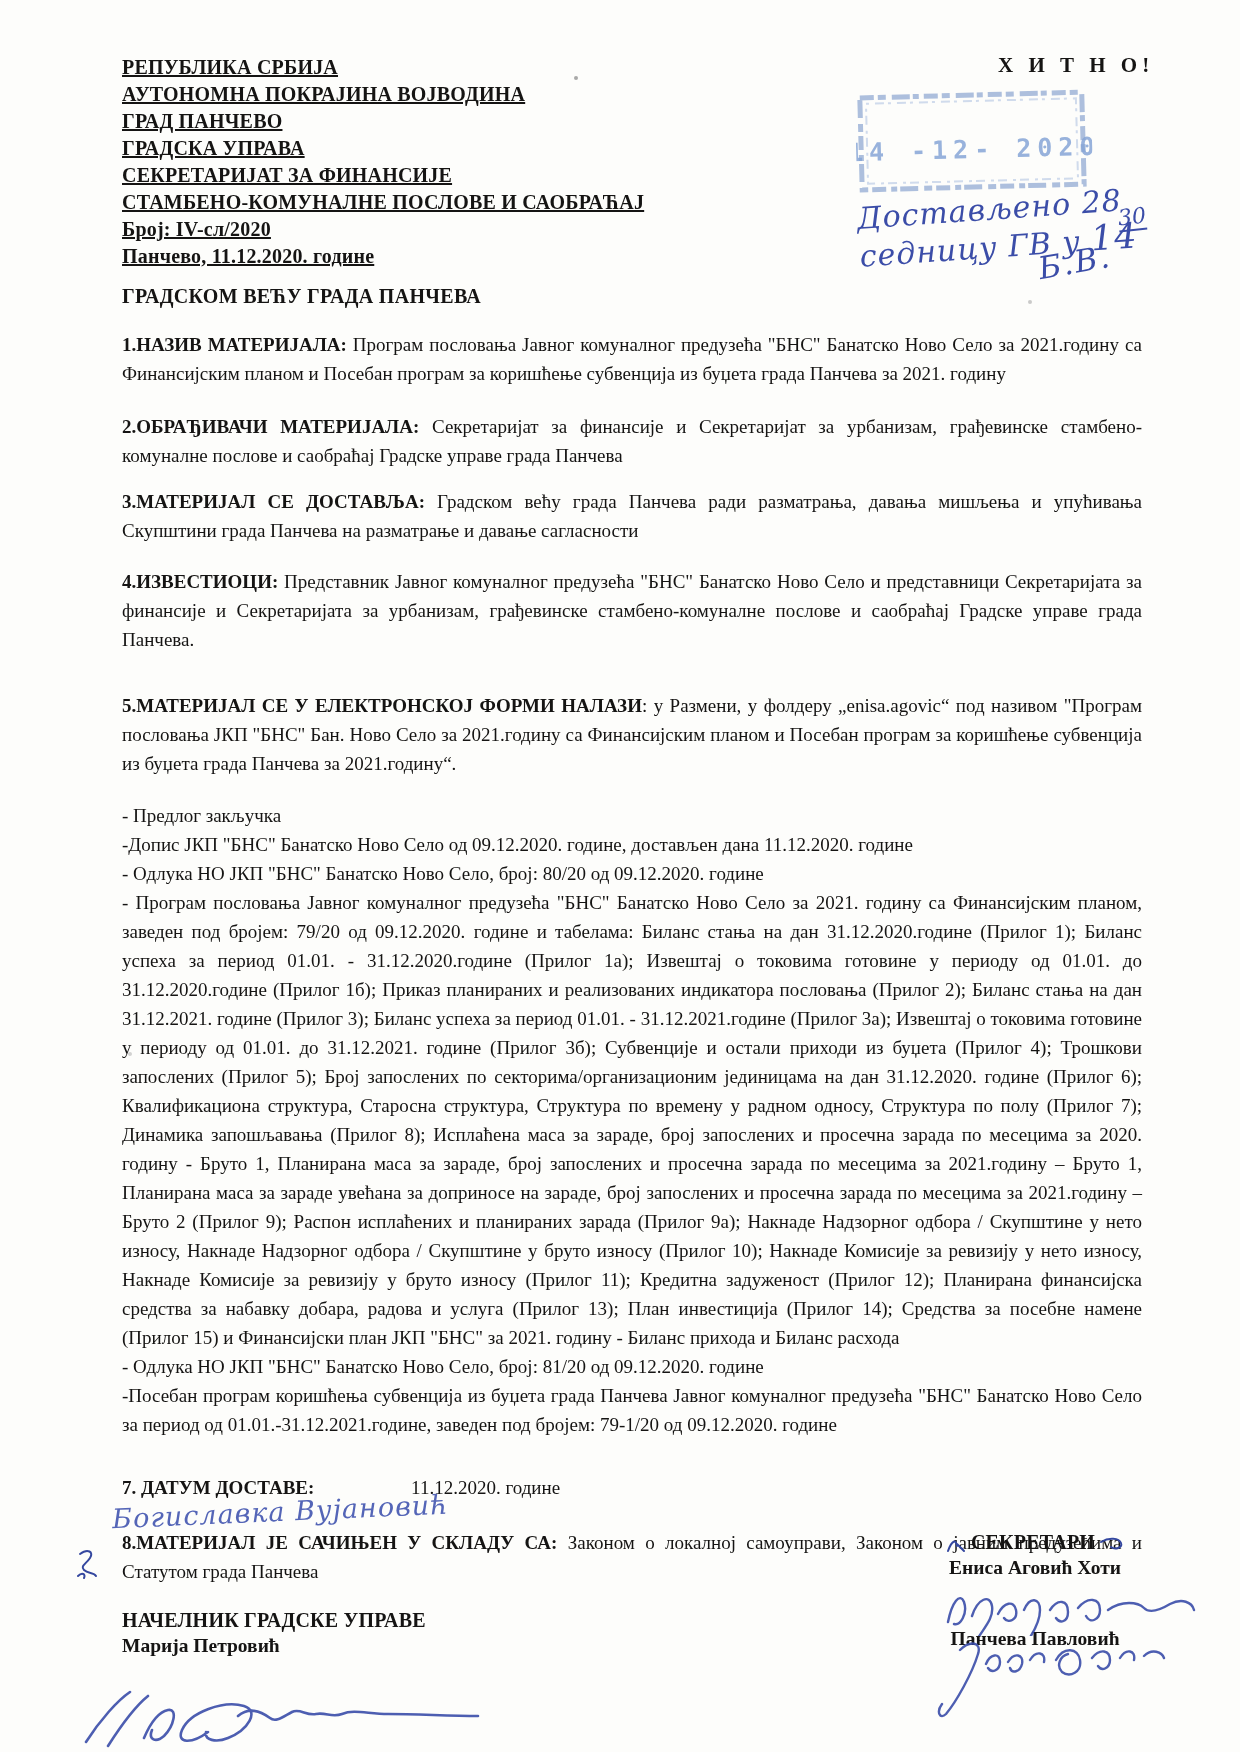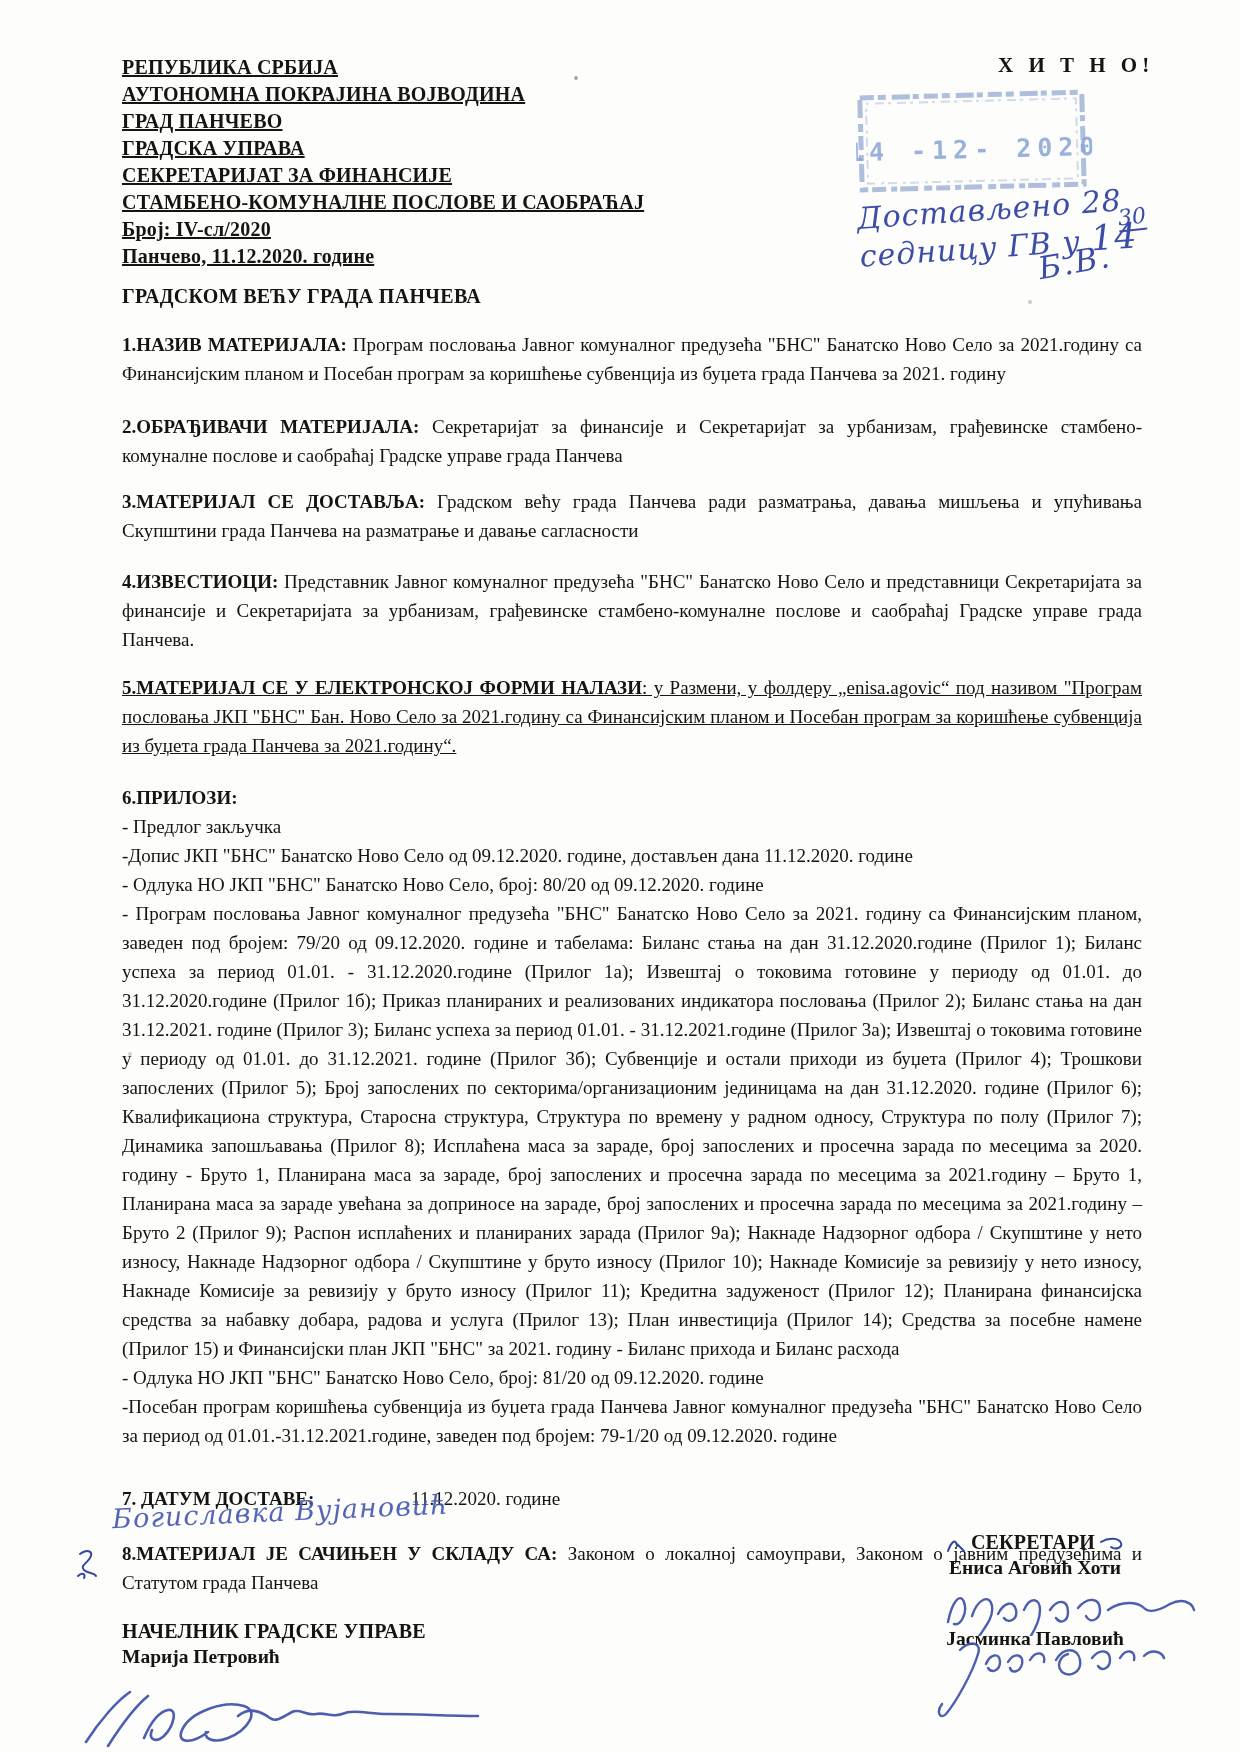--- a/index.html
+++ b/index.html
@@ -14,21 +14,21 @@
     font-weight:700;font-size:20px;line-height:27px;letter-spacing:.2px;
     white-space:nowrap;
     text-decoration:underline;
   }
   .addressee{margin-top:13px;font-weight:700;font-size:20px;line-height:26px;letter-spacing:.3px;}
   .para{font-size:19px;line-height:29px;text-align:justify;}
   .mt-s1{margin-top:21px;}
   .mt-s2{margin-top:24px;}
   .mt-s3{margin-top:17px;}
   .mt-s4{margin-top:22px;}
-  .mt-s5{margin-top:19px;text-decoration:underline;}
+  .mt-s5{margin-top:37px;}
   .mt-s6{margin-top:23px;}
   .mt-s7{margin-top:34px;}
   .mt-s8{margin-top:26px;}
   .lbl{font-weight:700;}
   .s7-value{display:inline-block;margin-left:92px;}
   .sig-left{margin-top:22px;}
   .sig-title{font-weight:700;font-size:20px;line-height:25px;letter-spacing:.2px;}
   .sig-name{font-weight:700;font-size:19.5px;line-height:25px;}
   .agree{margin-top:46px;}
   .sig-right{position:absolute;left:895px;top:1530px;width:280px;text-align:center;}
@@ -103,21 +103,20 @@
     <div class="para mt-s4">
       <span class="lbl">4.ИЗВЕСТИОЦИ:</span>
       <span>Представник Јавног комуналног предузећа "БНС" Банатско Ново Село и представници Секретаријата за финансије и Секретаријата за урбанизам, грађевинске стамбено-комуналне послове и саобраћај Градске управе града Панчева.</span>
     </div>
 
     <div class="para mt-s5">
       <span class="lbl">5.МАТЕРИЈАЛ СЕ У ЕЛЕКТРОНСКОЈ ФОРМИ НАЛАЗИ</span><span>: у Размени, у фолдеру „enisa.agovic“ под називом "Програм пословања ЈКП "БНС" Бан. Ново Село за 2021.годину са Финансијским планом и Посебан програм за коришћење субвенција из буџета града Панчева за 2021.годину“.</span>
     </div>
 
     <div class="para mt-s6">
-      <div class="lbl">6.ПРИЛОЗИ:</div>
       <div>- Предлог закључка</div>
       <div>-Допис  ЈКП "БНС" Банатско Ново Село од  09.12.2020. године, достављен дана 11.12.2020. године</div>
       <div>- Одлука НО ЈКП "БНС" Банатско Ново Село, број:  80/20 од  09.12.2020. године</div>
       <div>- Програм пословања Јавног комуналног предузећа "БНС" Банатско Ново Село за 2021. годину са Финансијским планом, заведен под бројем: 79/20 од 09.12.2020. године и табелама: Биланс стања на дан 31.12.2020.године (Прилог 1); Биланс успеха за период 01.01. -  31.12.2020.године (Прилог 1а); Извештај о токовима готовине у периоду од 01.01. до 31.12.2020.године (Прилог 1б); Приказ планираних и реализованих индикатора пословања  (Прилог 2); Биланс стања на дан 31.12.2021. године (Прилог 3); Биланс успеха за период  01.01. - 31.12.2021.године (Прилог 3а); Извештај о токовима готовине у периоду од 01.01. до 31.12.2021. године (Прилог 3б); Субвенције и остали приходи из буџета (Прилог 4); Трошкови запослених (Прилог 5); Број запослених по секторима/организационим јединицама на дан 31.12.2020. године (Прилог 6); Квалификациона структура, Старосна структура, Структура по времену у радном односу, Структура по полу (Прилог 7); Динамика запошљавања (Прилог 8); Исплаћена маса за зараде, број запослених и просечна зарада по месецима за 2020. годину - Бруто 1, Планирана маса за зараде, број запослених и просечна зарада по месецима за 2021.годину – Бруто 1, Планирана маса за зараде увећана за доприносе на зараде, број запослених и просечна зарада по месецима за 2021.годину – Бруто 2 (Прилог 9); Распон исплаћених и планираних зарада (Прилог 9а); Накнаде Надзорног одбора / Скупштине у нето износу, Накнаде Надзорног одбора / Скупштине у бруто износу (Прилог 10); Накнаде Комисије за ревизију у нето износу, Накнаде Комисије за ревизију у бруто износу (Прилог 11); Кредитна задуженост (Прилог 12); Планирана финансијска средства за набавку добара, радова и услуга (Прилог 13); План инвестиција (Прилог 14); Средства за посебне намене (Прилог 15) и Финансијски план ЈКП "БНС" за 2021. годину - Биланс прихода и Биланс расхода</div>
       <div>- Одлука НО ЈКП "БНС" Банатско Ново Село, број: 81/20 од 09.12.2020. године</div>
       <div>-Посебан програм коришћења субвенција из буџета града Панчева Јавног комуналног предузећа "БНС" Банатско Ново Село за период од 01.01.-31.12.2021.године, заведен под бројем: 79-1/20 од 09.12.2020. године</div>
     </div>
 
     <div class="para mt-s7">
       <span class="lbl">7. ДАТУМ ДОСТАВЕ:</span>
@@ -160,21 +159,21 @@
       <svg width="22" height="18" style="vertical-align:middle">
         <path d="M3,15 C7,4 11,3 12,10 M12,8 L19,15" fill="none" stroke="#34479f" stroke-width="2" stroke-linecap="round"></path>
       </svg>
       <span class="sig-title">СЕКРЕТАРИ</span>
       <svg width="26" height="18" style="vertical-align:middle">
         <path d="M2,6 C10,1 20,2 22,7 C24,12 16,14 12,11" fill="none" stroke="#34479f" stroke-width="2" stroke-linecap="round"></path>
       </svg>
     </div>
     <div class="sig-name">Ениса Аговић Хоти</div>
     <div style="height:46px"></div>
-    <div class="sig-name">Јасминка Павловић</div>
+    <div class="sig-name">Панчева Павловић</div>
   </div>
 
   <svg class="sig-svg" style="left:938px;top:1580px" width="270" height="56">
     <path d="M10,42 C14,22 22,12 26,22 C30,34 22,46 16,44 M34,36 C40,18 52,14 54,26 C56,38 46,48 40,58 M60,34 C66,22 76,20 78,30 C80,40 70,44 66,38 M86,30 C92,16 102,18 102,30 C102,44 92,58 86,66 M112,30 C120,18 130,20 130,32 C130,42 122,44 118,38 M140,28 C150,16 162,18 162,30 C162,40 152,44 148,36 M170,30 C184,20 200,22 206,28 C212,34 222,30 232,24 C244,18 254,22 256,30" fill="none" stroke="#3a4da8" stroke-width="2.4" stroke-linecap="round" opacity="0.9"></path>
   </svg>
 
   <svg class="sig-svg" style="left:928px;top:1636px" width="260" height="86">
     <path d="M32,14 C42,4 54,6 50,18 C44,38 28,66 18,78 C12,84 8,76 14,68 M58,28 C62,18 72,16 72,26 C72,34 64,38 60,32 M80,26 C86,16 96,18 94,28 C92,36 84,38 82,32 M102,24 C108,14 118,16 116,26 M128,24 C136,10 150,12 152,24 C154,36 142,42 134,36 C128,30 132,20 140,18 M164,22 C172,12 182,14 182,24 C182,32 174,36 170,30 M192,22 C198,12 208,14 206,24 M216,20 C224,12 234,16 236,22" fill="none" stroke="#3a4da8" stroke-width="2.4" stroke-linecap="round" opacity="0.9"></path>
   </svg>
 

